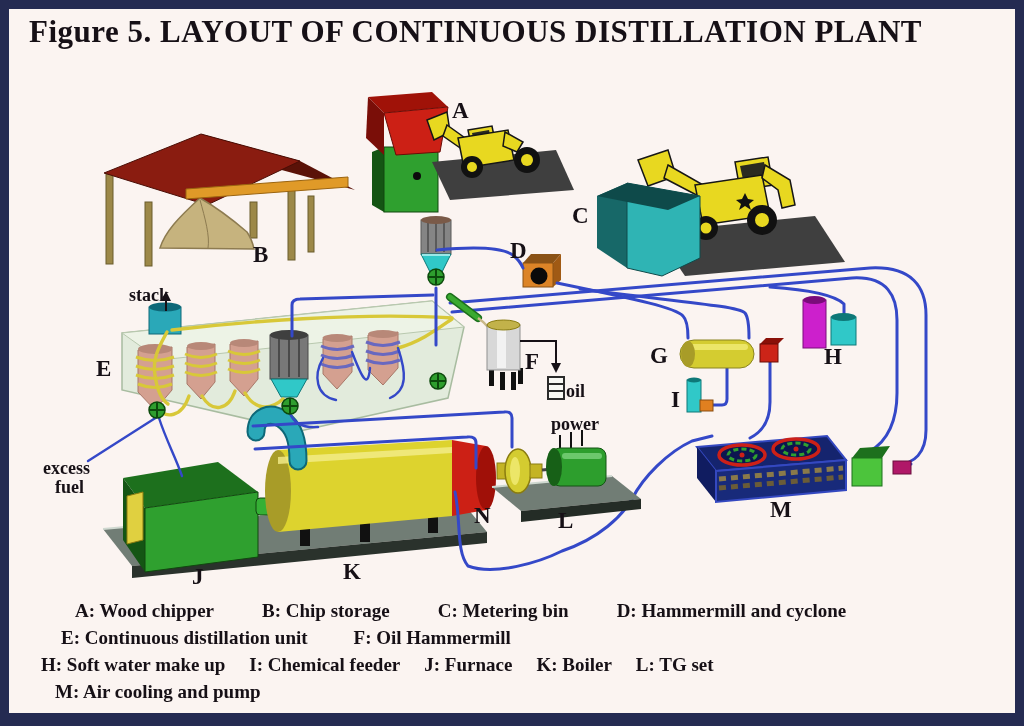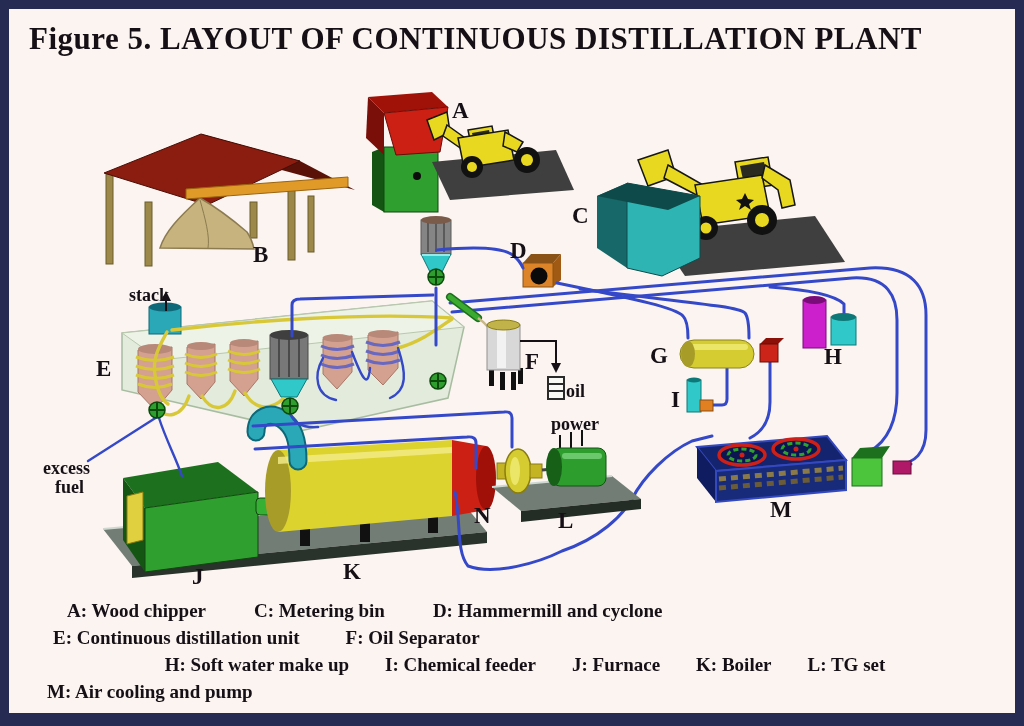--- a/index.html
+++ b/index.html
@@ -4,33 +4,33 @@
 <style>
   html,body{margin:0;padding:0;background:#11162e;}
   .page{
     position:relative;width:1024px;height:726px;box-sizing:border-box;
     background:var(--paper);
     border:9px solid var(--frame);border-bottom-width:13px;
     overflow:hidden;
     font-family:"Liberation Serif",serif;
   }
   .title{
-    position:absolute;left:20px;top:12px;width:980px;
+    position:absolute;left:20px;top:5px;width:980px;
     font-weight:bold;font-size:31px;letter-spacing:.5px;color:var(--text);
     white-space:nowrap;
   }
   svg.diagram{position:absolute;left:-9px;top:-9px;width:1024px;height:726px;}
   .legend{
-    position:absolute;left:8px;top:588px;width:1000px;color:var(--text);
+    position:absolute;left:16px;top:588px;width:1000px;color:var(--text);
     font-weight:bold;font-size:19px;line-height:27px;
   }
   .lrow{display:flex;white-space:nowrap;}
   .r1{padding-left:50px;gap:48px;}
   .r2{padding-left:36px;gap:46px;}
-  .r3{padding-left:16px;gap:36px;justify-content:center;}
+  .r3{padding-left:16px;gap:24px;}
   .r4{padding-left:30px;}
   
   .pipe{stroke:var(--pipe_blue);fill:none;stroke-width:3;stroke-linecap:round;stroke-linejoin:round;}
   .pipe2{stroke:var(--pipe_blue);fill:none;stroke-width:2.4;stroke-linecap:round;stroke-linejoin:round;}
   .ypipe{stroke:var(--pipe_yellow);fill:none;stroke-width:3.4;stroke-linecap:round;stroke-linejoin:round;}
   .lbl{font-family:"Liberation Serif",serif;font-weight:bold;font-size:23px;fill:var(--text);}
   .ann{font-family:"Liberation Serif",serif;font-weight:bold;font-size:18px;fill:var(--text);}
   .dkline{stroke:#161016;stroke-width:2;fill:none;}
 </style>
 </head>
@@ -363,26 +363,27 @@
     <text class="ann" x="129" y="301">stack</text>
     <text class="ann" x="43" y="474">excess</text>
     <text class="ann" x="55" y="493">fuel</text>
     <text class="ann" x="551" y="430">power</text>
     <text class="ann" x="566" y="397">oil</text>
   </svg>
 
   <div class="legend">
     <div class="lrow r1">
       <span>A: Wood chipper</span>
+      <span>B: Chip storage</span>
       <span>C: Metering bin</span>
       <span>D: Hammermill and cyclone</span>
     </div>
     <div class="lrow r2">
       <span>E: Continuous distillation unit</span>
-      <span>F: Oil Separator</span>
+      <span>F: Oil Hammermill</span>
     </div>
     <div class="lrow r3">
       <span>H: Soft water make up</span>
       <span>I: Chemical feeder</span>
       <span>J: Furnace</span>
       <span>K: Boiler</span>
       <span>L: TG set</span>
     </div>
     <div class="lrow r4">
       <span>M: Air cooling and pump</span>

